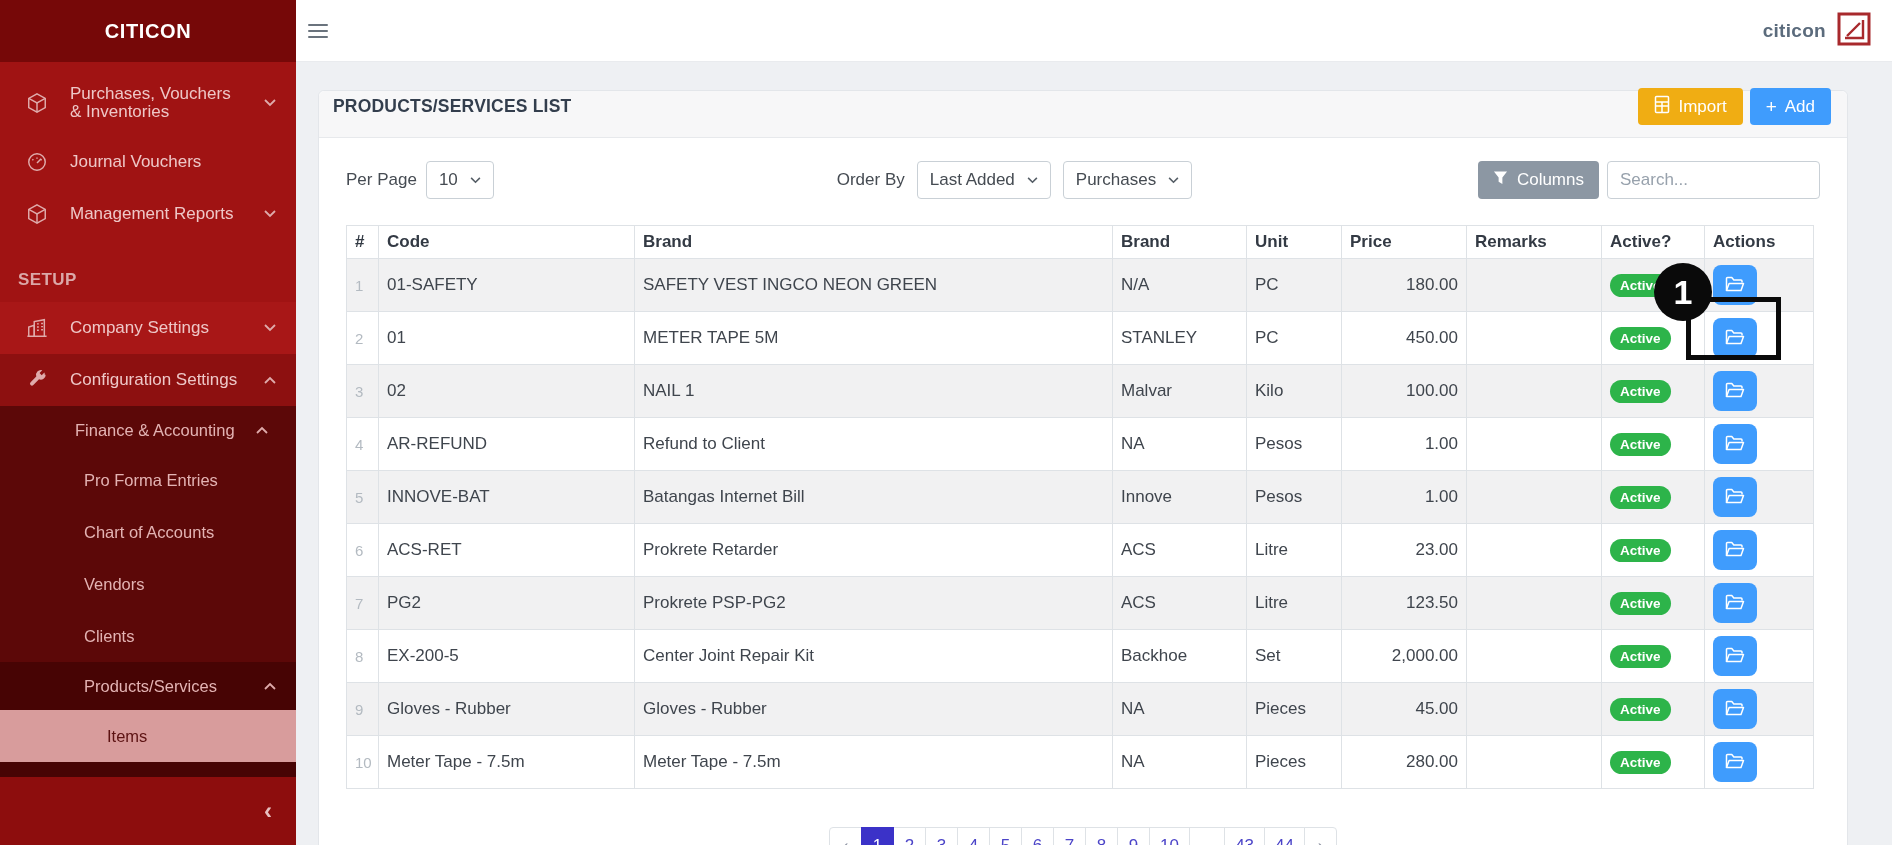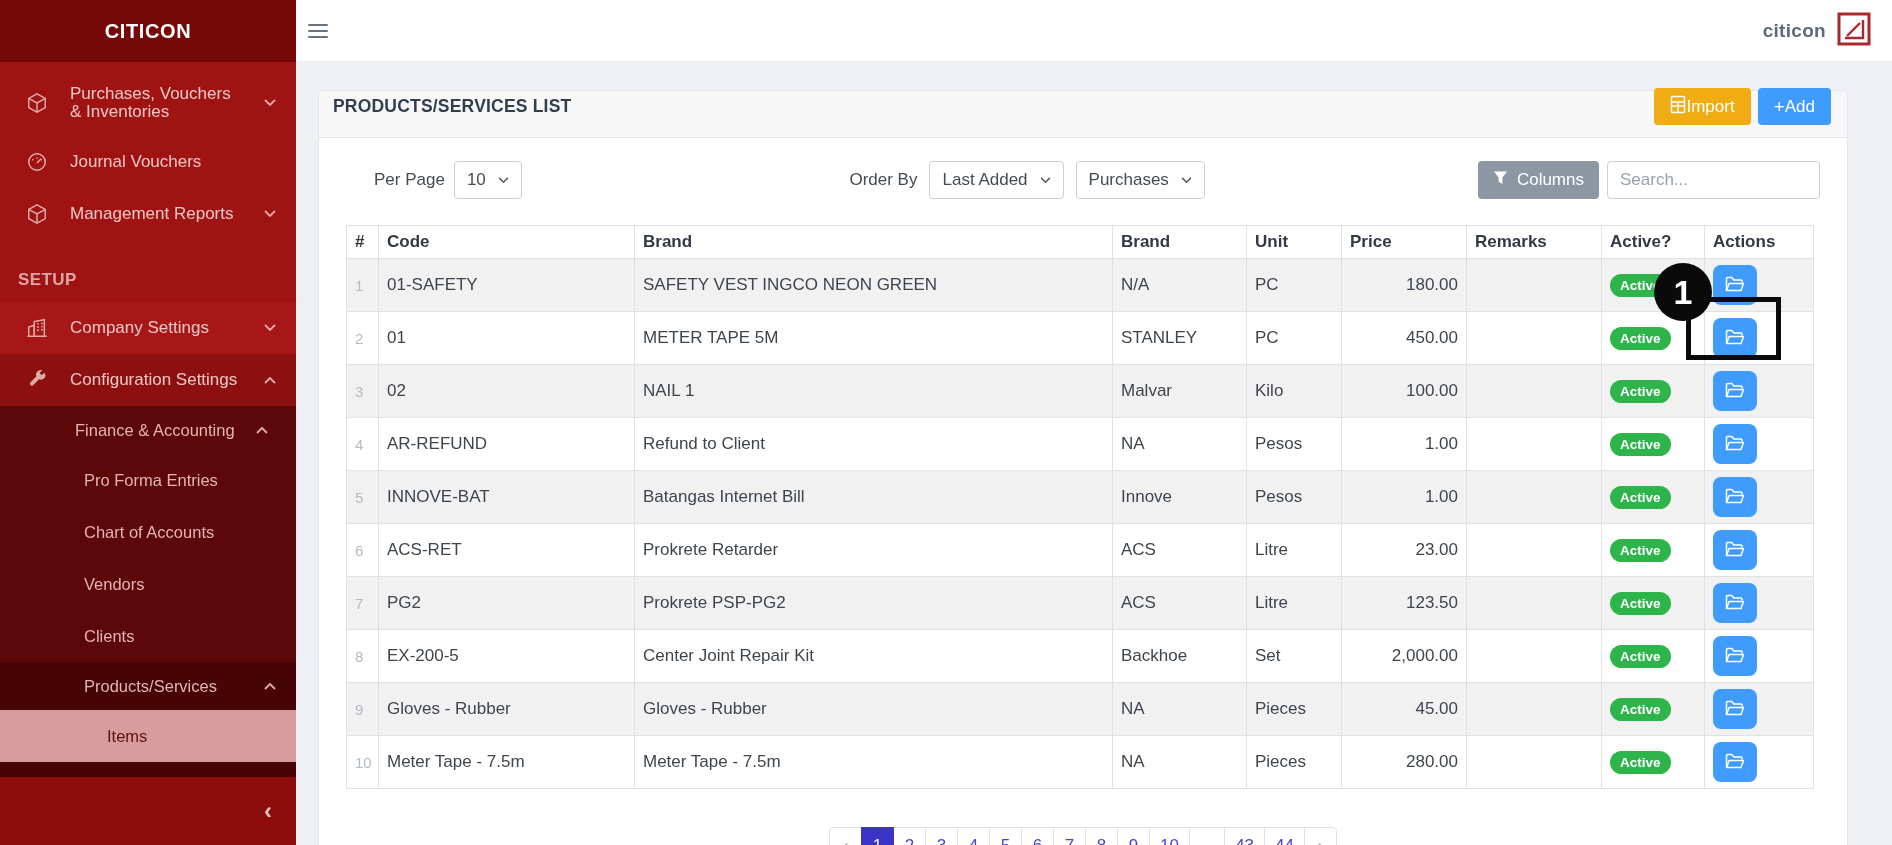--- a/index.html
+++ b/index.html
@@ -34,27 +34,27 @@
   .hamburger { width:20px; display:flex; flex-direction:column; gap:4px; cursor:pointer; }
   .hamburger i { display:block; height:2px; background:#6a737d; border-radius:1px; }
   .topbar-right { margin-left:auto; display:flex; align-items:center; gap:10px; }
   .topbar-brand { color:#5b6b7c; font-weight:bold; font-size:19px; letter-spacing:.3px; }
   .content { flex:1; padding:28px 44px 0 22px; overflow:hidden; }
 
   .card { background:#fff; border:1px solid #e3e6ea; border-radius:6px 6px 0 0; min-height:860px; }
   .card-header { background:#f7f7f8; border-bottom:1px solid #e7e9ec; height:47px; display:flex; align-items:center; padding:0 16px 15px 14px; border-radius:6px 6px 0 0; }
   .card-title { font-size:17.5px; font-weight:bold; color:#333e4d; letter-spacing:.2px; }
   .header-buttons { margin-left:auto; display:flex; gap:7px; }
-  .btn { height:37px; border:none; border-radius:4px; color:#fff; font-size:17px; display:inline-flex; align-items:center; padding:0 16px; cursor:pointer; font-family:inherit; }
+  .btn { height:37px; border:none; border-radius:4px; color:#fff; font-size:17px; display:inline-flex; align-items:center; gap:8px; padding:0 16px; cursor:pointer; font-family:inherit; }
   .btn-import { background:#f0ad13; }
   .btn-add { background:#3f9cfd; }
   .btn .plus { font-size:19px; line-height:1; }
 
   .card-body { padding:23px 27px; }
-  .filters { display:flex; align-items:center;margin-left:28px; }
+  .filters { display:flex; align-items:center; }
   .fspacer1 { flex:1.2; } .fspacer2 { flex:1; }
   .filter-label { font-size:17px; color:#454b52; margin-right:9px; white-space:nowrap; }
   .select { height:38px; border:1px solid #c9d0d6; border-radius:4px; background:#fff; display:inline-flex; align-items:center; gap:12px; padding:0 12px; font-size:17px; color:#454b52; cursor:pointer; white-space:nowrap; }
   .select svg { display:block; color:#555e66; }
   .mid-group { display:flex; align-items:center; gap:12px; }
   .btn-columns { background:#8c97a3; color:#fff; height:38px; border:none; border-radius:4px; padding:0 15px; font-size:17px; display:inline-flex; align-items:center; gap:9px; cursor:pointer; margin-right:8px; font-family:inherit; }
   .search-input { width:213px; height:38px; border:1px solid #c9d0d6; border-radius:4px; padding:0 12px; font-size:17px; color:#454b52; font-family:inherit; outline:none; }
   .search-input::placeholder { color:#97a1ac; }
 
   table.grid { border-collapse:collapse; table-layout:fixed; width:1467px; margin-top:26px; }

